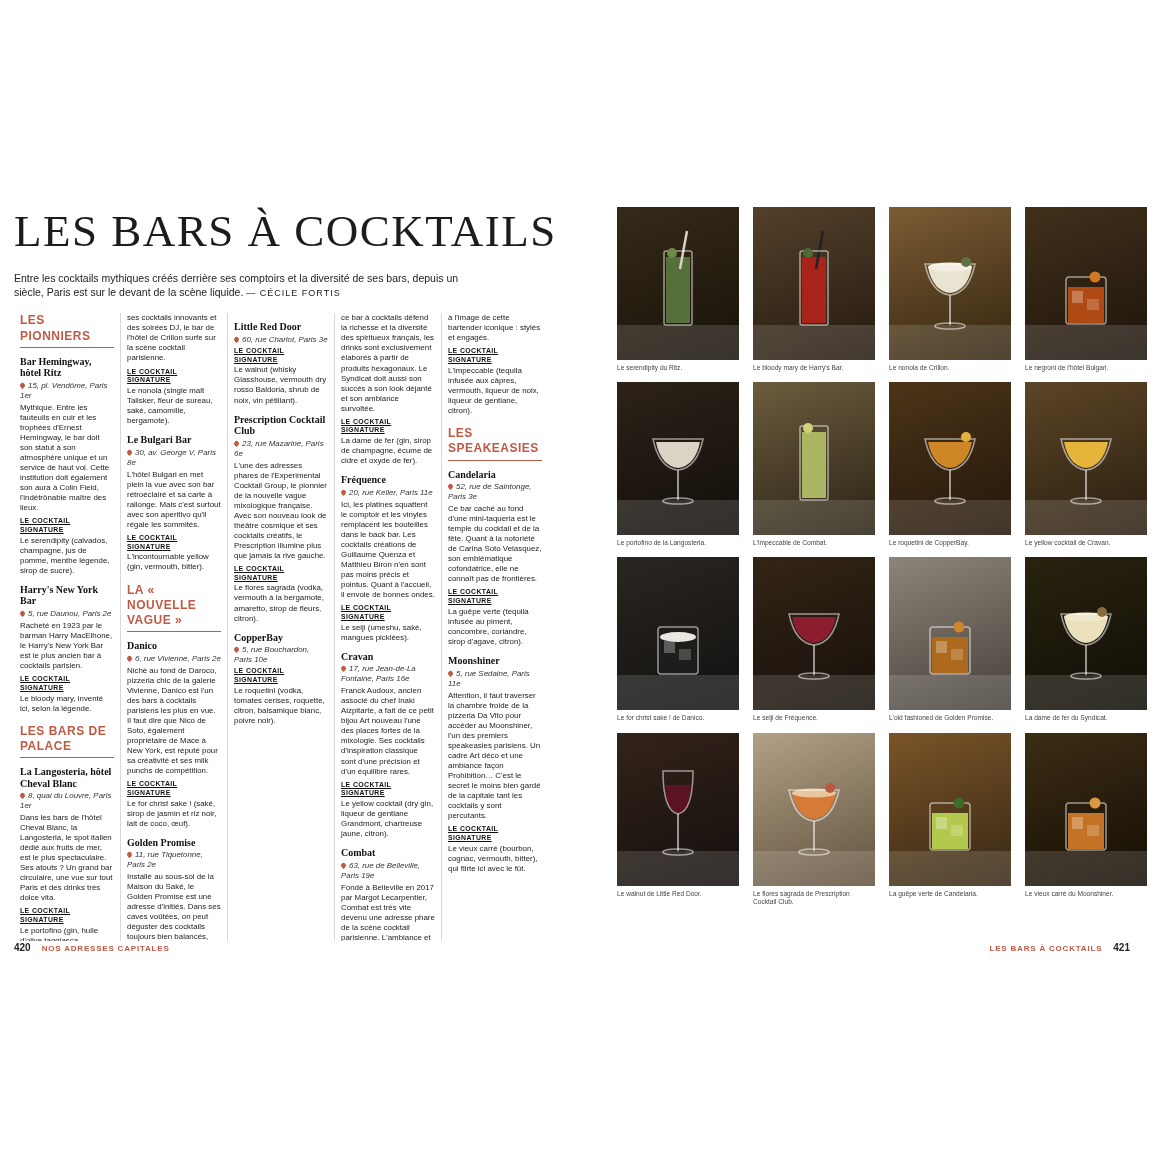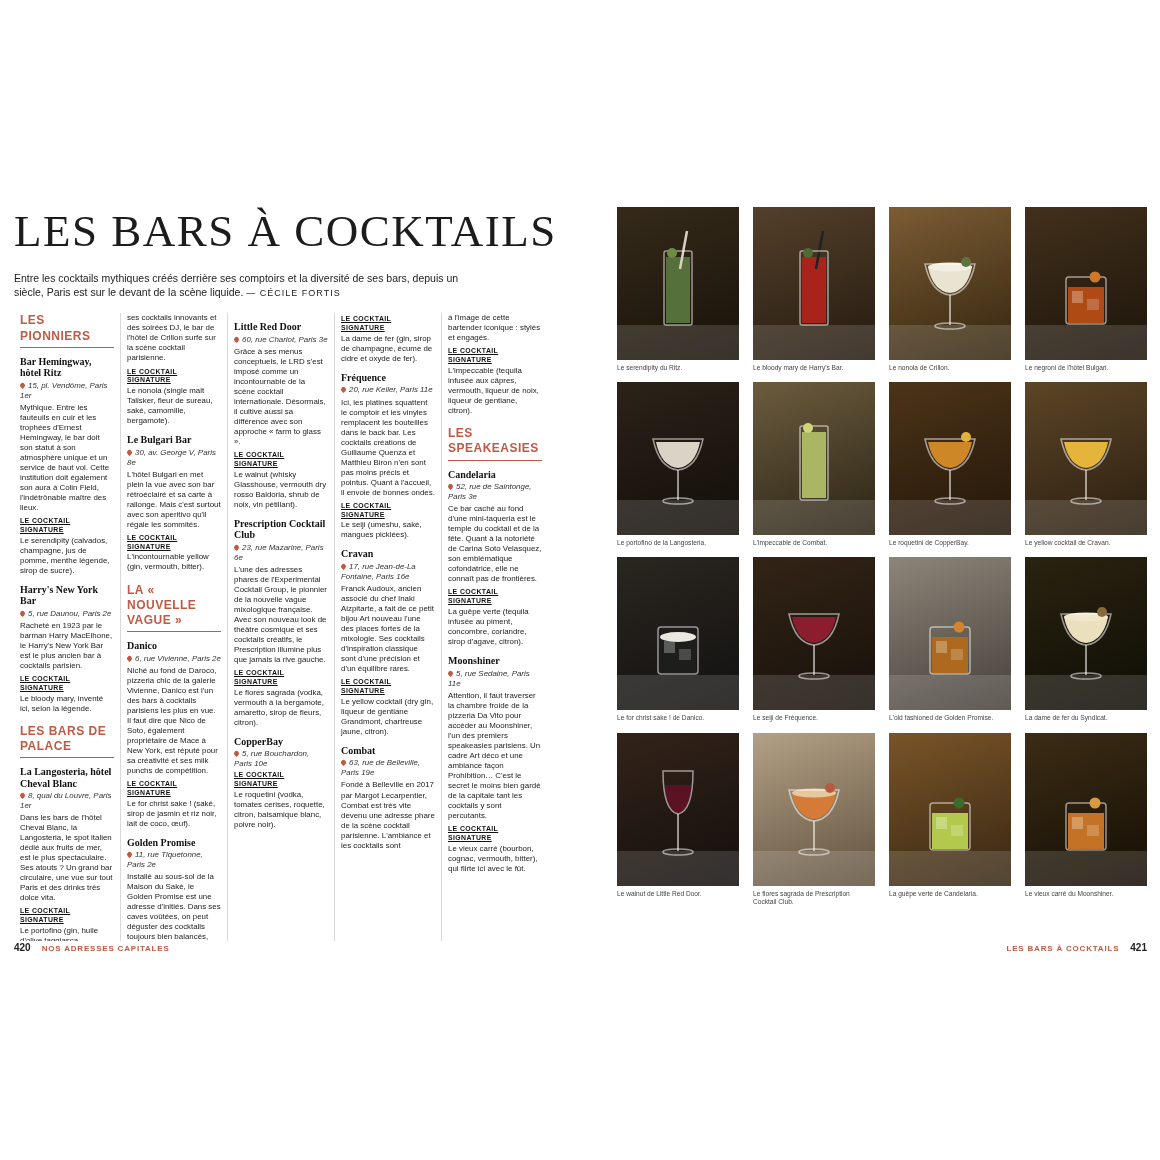--- a/index.html
+++ b/index.html
@@ -33,21 +33,21 @@
   #photo-grid{position:absolute;left:617px;top:207px;width:532px;
     display:grid;grid-template-columns:repeat(4,122px);column-gap:14px;row-gap:10px;}
   .photo-card{margin:0;}
   .photo{position:relative;width:122px;height:153px;overflow:hidden;}
   .photo svg{position:absolute;left:0;top:0;}
   .photo-caption{font-size:6.6px;line-height:1.25;color:#444;margin-top:4px;}
 
   
   .footer{position:absolute;top:942px;font-size:8px;letter-spacing:.8px;}
   #footer-left{left:14px;}
-  #footer-right{right:13px;text-align:right;}
+  #footer-right{right:30px;text-align:right;}
   .page-num{font-weight:bold;color:#222;font-size:10px;letter-spacing:0;}
   .footer-label{color:var(--accent);font-weight:bold;text-transform:uppercase;margin:2px 8px;}
 </style>
 </head>
 <body>
 
 <div id="spread">
 
   <div id="left-page">
     <h1 class="main-title">LES BARS À COCKTAILS</h1>
@@ -89,34 +89,34 @@
           <p class="body">Niché au fond de Daroco, pizzeria chic de la galerie Vivienne, Danico est l'un des bars à cocktails parisiens les plus en vue. Il faut dire que Nico de Soto, également propriétaire de Mace à New York, est réputé pour sa créativité et ses milk punchs de compétition.</p>
           <div class="sig-label">LE COCKTAIL SIGNATURE</div>
           <p class="signature">Le for christ sake ! (saké, sirop de jasmin et riz noir, lait de coco, œuf).</p>
           <h3 class="bar-name">Golden Promise</h3>
           <div class="address"><span class="pin"></span>11, rue Tiquetonne, Paris 2e</div>
           <p class="body">Installé au sous-sol de la Maison du Saké, le Golden Promise est une adresse d'initiés. Dans ses caves voûtées, on peut déguster des cocktails toujours bien balancés, mais aussi et surtout des whiskys mythiques dont de nombreux collectors.</p>
         </div>
         <div class="col">
           <h3 class="bar-name">Little Red Door</h3>
           <div class="address"><span class="pin"></span>60, rue Charlot, Paris 3e</div>
-          <p class="body">Grâce à ses menus conceptuels, le LRD s'est imposé comme un incontournable de la scène cocktail internationale. Désormais, il cultive aussi sa différence avec son approche « farm to glass ».</p>
           <div class="sig-label">LE COCKTAIL SIGNATURE</div>
           <p class="signature">Le walnut (whisky Glasshouse, vermouth dry rosso Baldoria, shrub de noix, vin pétillant).</p>
           <h3 class="bar-name">Prescription Cocktail Club</h3>
           <div class="address"><span class="pin"></span>23, rue Mazarine, Paris 6e</div>
           <p class="body">L'une des adresses phares de l'Experimental Cocktail Group, le pionnier de la nouvelle vague mixologique française. Avec son nouveau look de théâtre cosmique et ses cocktails créatifs, le Prescription illumine plus que jamais la rive gauche.</p>
           <div class="sig-label">LE COCKTAIL SIGNATURE</div>
           <p class="signature">Le flores sagrada (vodka, vermouth à la bergamote, amaretto, sirop de fleurs, citron).</p>
           <h3 class="bar-name">CopperBay</h3>
           <div class="address"><span class="pin"></span>5, rue Bouchardon, Paris 10e</div>
           <div class="sig-label">LE COCKTAIL SIGNATURE</div>
           <p class="signature">Le roquetini (vodka, tomates cerises, roquette, citron, balsamique blanc, poivre noir).</p>
         </div>
         <div class="col">
+          <p class="body">ce bar à cocktails défend la richesse et la diversité des spiritueux français, les drinks sont exclusivement élaborés à partir de produits hexagonaux. Le Syndicat doit aussi son succès à son look déjanté et son ambiance survoltée.</p>
           <div class="sig-label">LE COCKTAIL SIGNATURE</div>
           <p class="signature">La dame de fer (gin, sirop de champagne, écume de cidre et oxyde de fer).</p>
           <h3 class="bar-name">Fréquence</h3>
           <div class="address"><span class="pin"></span>20, rue Keller, Paris 11e</div>
           <p class="body">Ici, les platines squattent le comptoir et les vinyles remplacent les bouteilles dans le back bar. Les cocktails créations de Guillaume Quenza et Matthieu Biron n'en sont pas moins précis et pointus. Quant à l'accueil, il envoie de bonnes ondes.</p>
           <div class="sig-label">LE COCKTAIL SIGNATURE</div>
           <p class="signature">Le seiji (umeshu, saké, mangues picklées).</p>
           <h3 class="bar-name">Cravan</h3>
           <div class="address"><span class="pin"></span>17, rue Jean-de-La Fontaine, Paris 16e</div>
           <p class="body">Franck Audoux, ancien associé du chef Inaki Aizpitarte, a fait de ce petit bijou Art nouveau l'une des places fortes de la mixologie. Ses cocktails d'inspiration classique sont d'une précision et d'un équilibre rares.</p>

